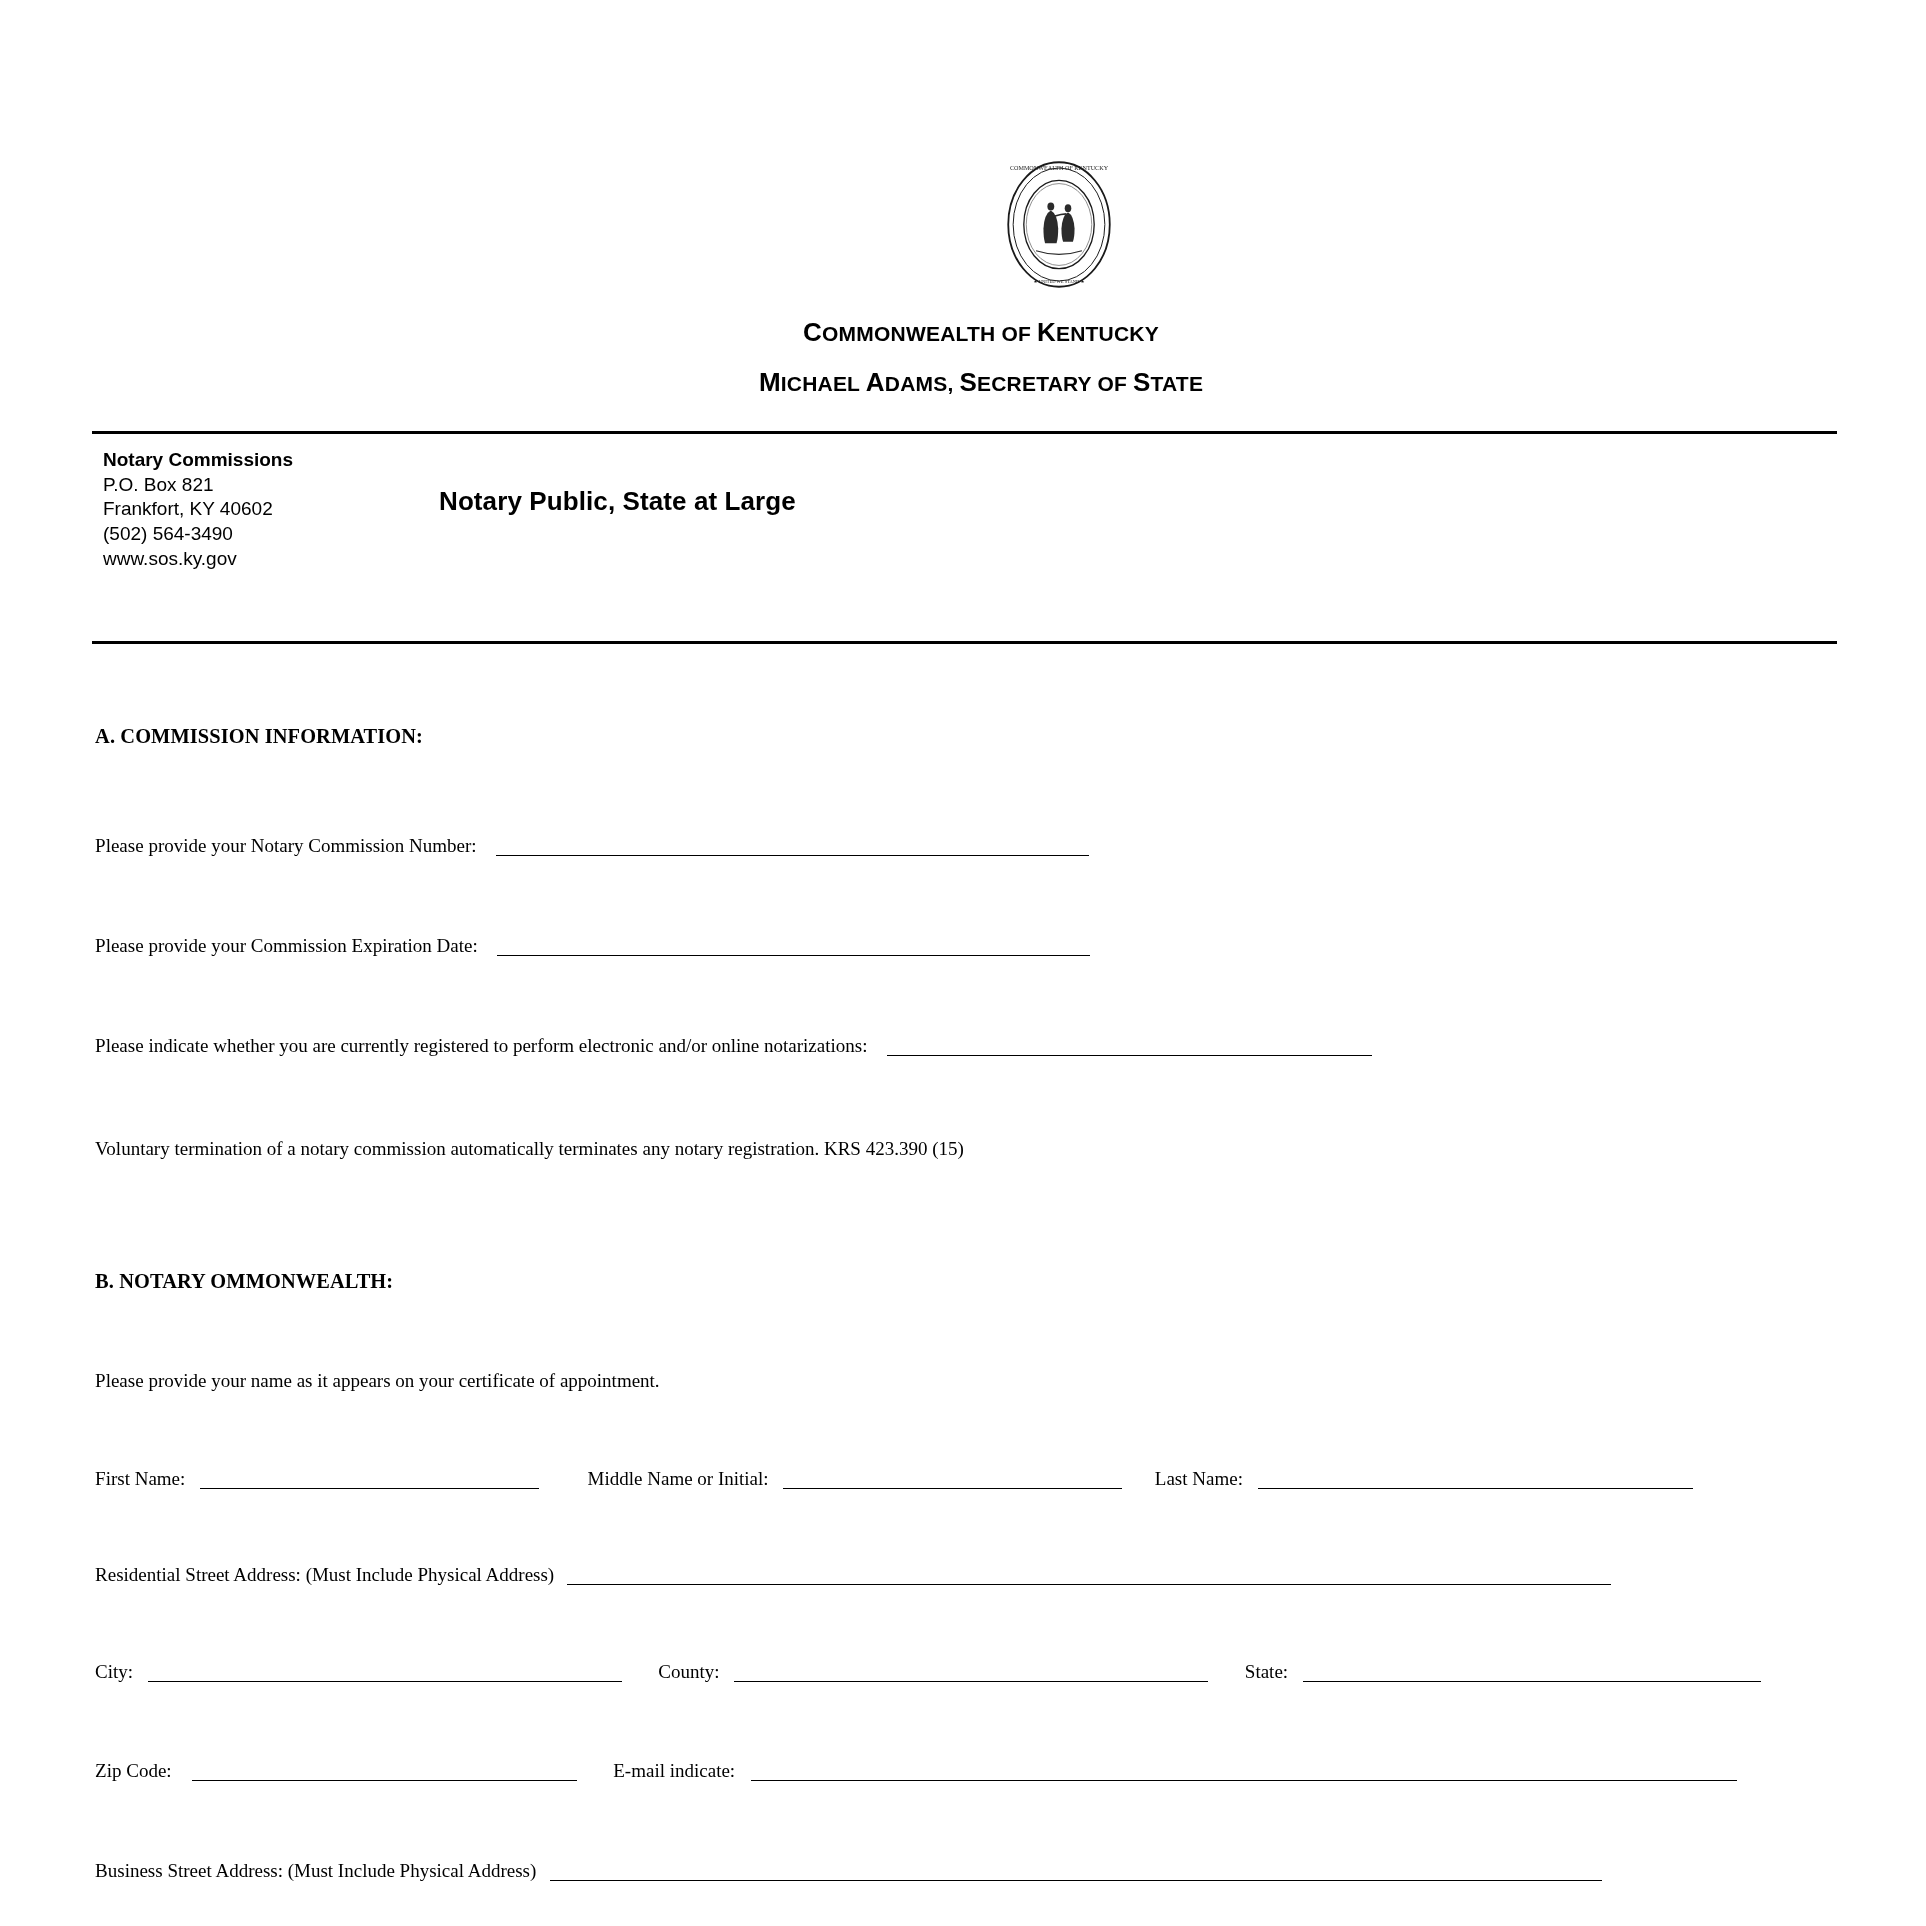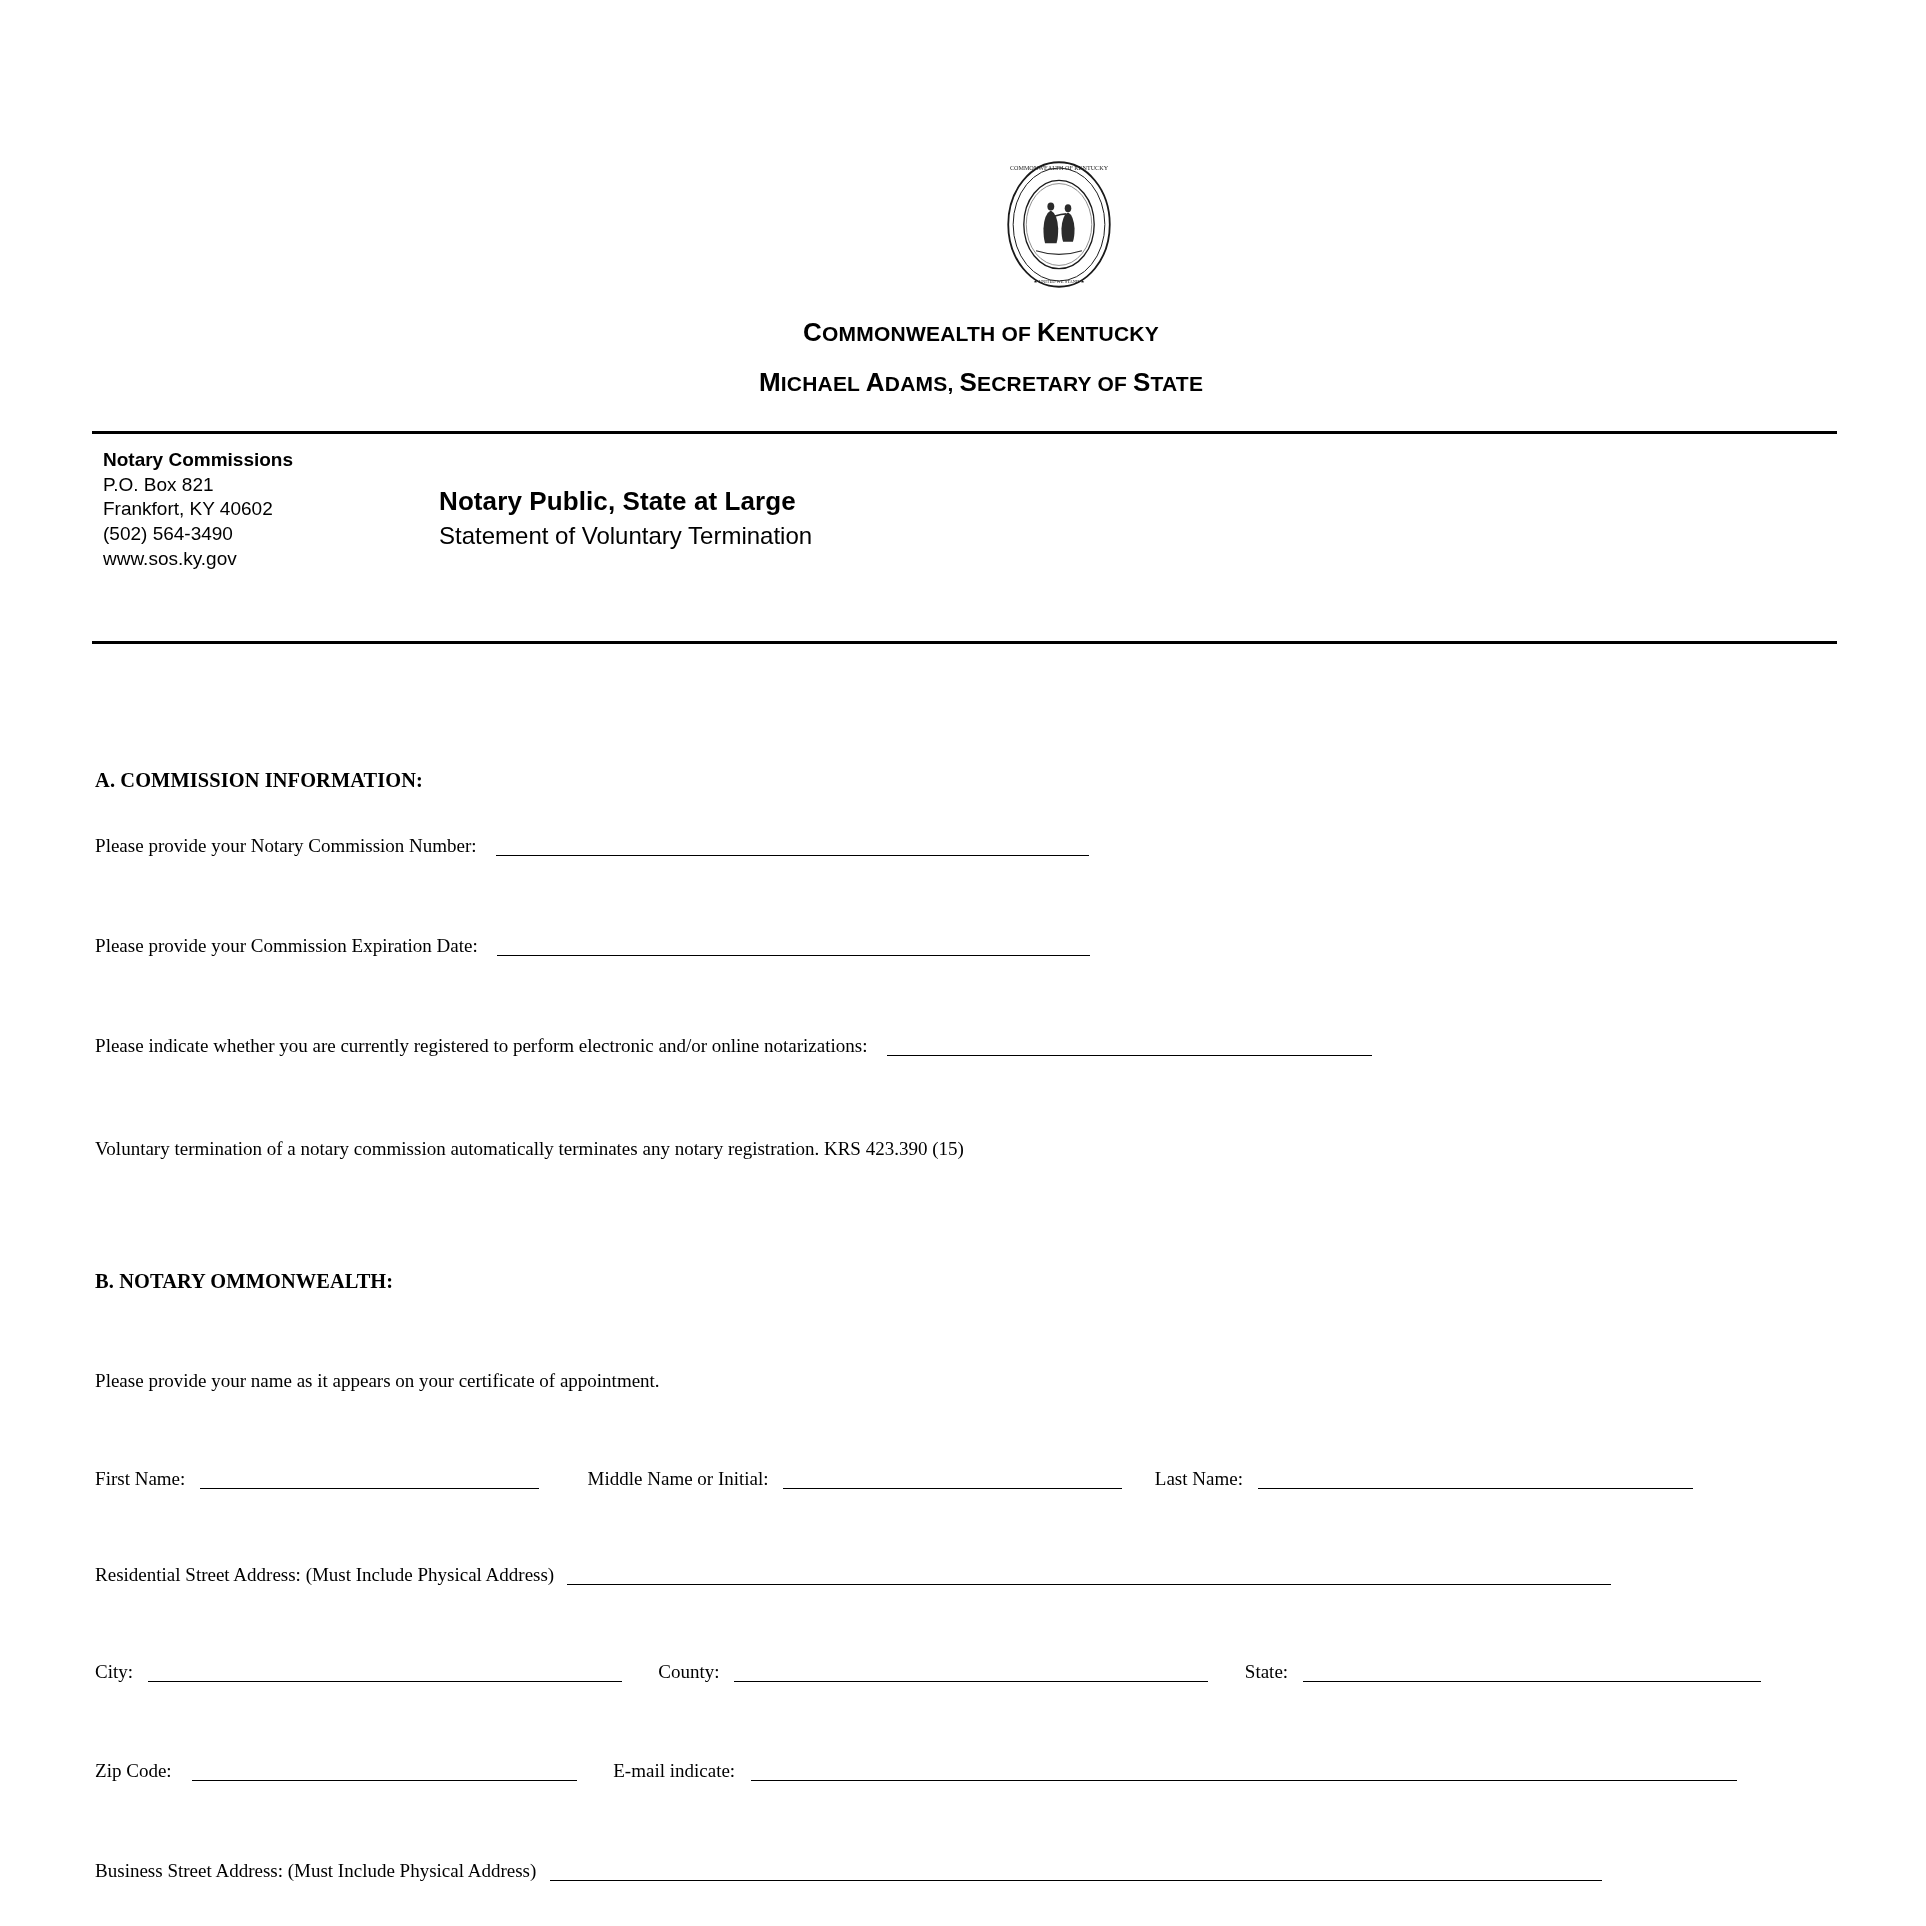--- a/index.html
+++ b/index.html
@@ -175,24 +175,23 @@
     <div class="addr">
       <div class="bold">Notary Commissions</div>
       <div>P.O. Box 821</div>
       <div>Frankfort, KY 40602</div>
       <div>(502) 564-3490</div>
       <div>www.sos.ky.gov</div>
     </div>
 
     <div class="form-title">
       <div class="t1">Notary Public, State at Large</div>
-      <div class="t2">Statement of Voluntary Termination</div>
-    </div>
-
-    <div class="sec-head" style="top:769px;">A.  COMMISSION INFORMATION:</div>
+    </div>
+
+    <div class="sec-head" style="top:725px;">A.  COMMISSION INFORMATION:</div>
 
     <div class="ln" style="top:835px;">
       <span>Please provide your Notary Commission Number:</span>
       <span class="blank" style="width:593px; margin-left:14.6px;"></span>
     </div>
 
     <div class="ln" style="top:935px;">
       <span>Please provide your Commission Expiration Date:</span>
       <span class="blank" style="width:593px; margin-left:14.6px;"></span>
     </div>

